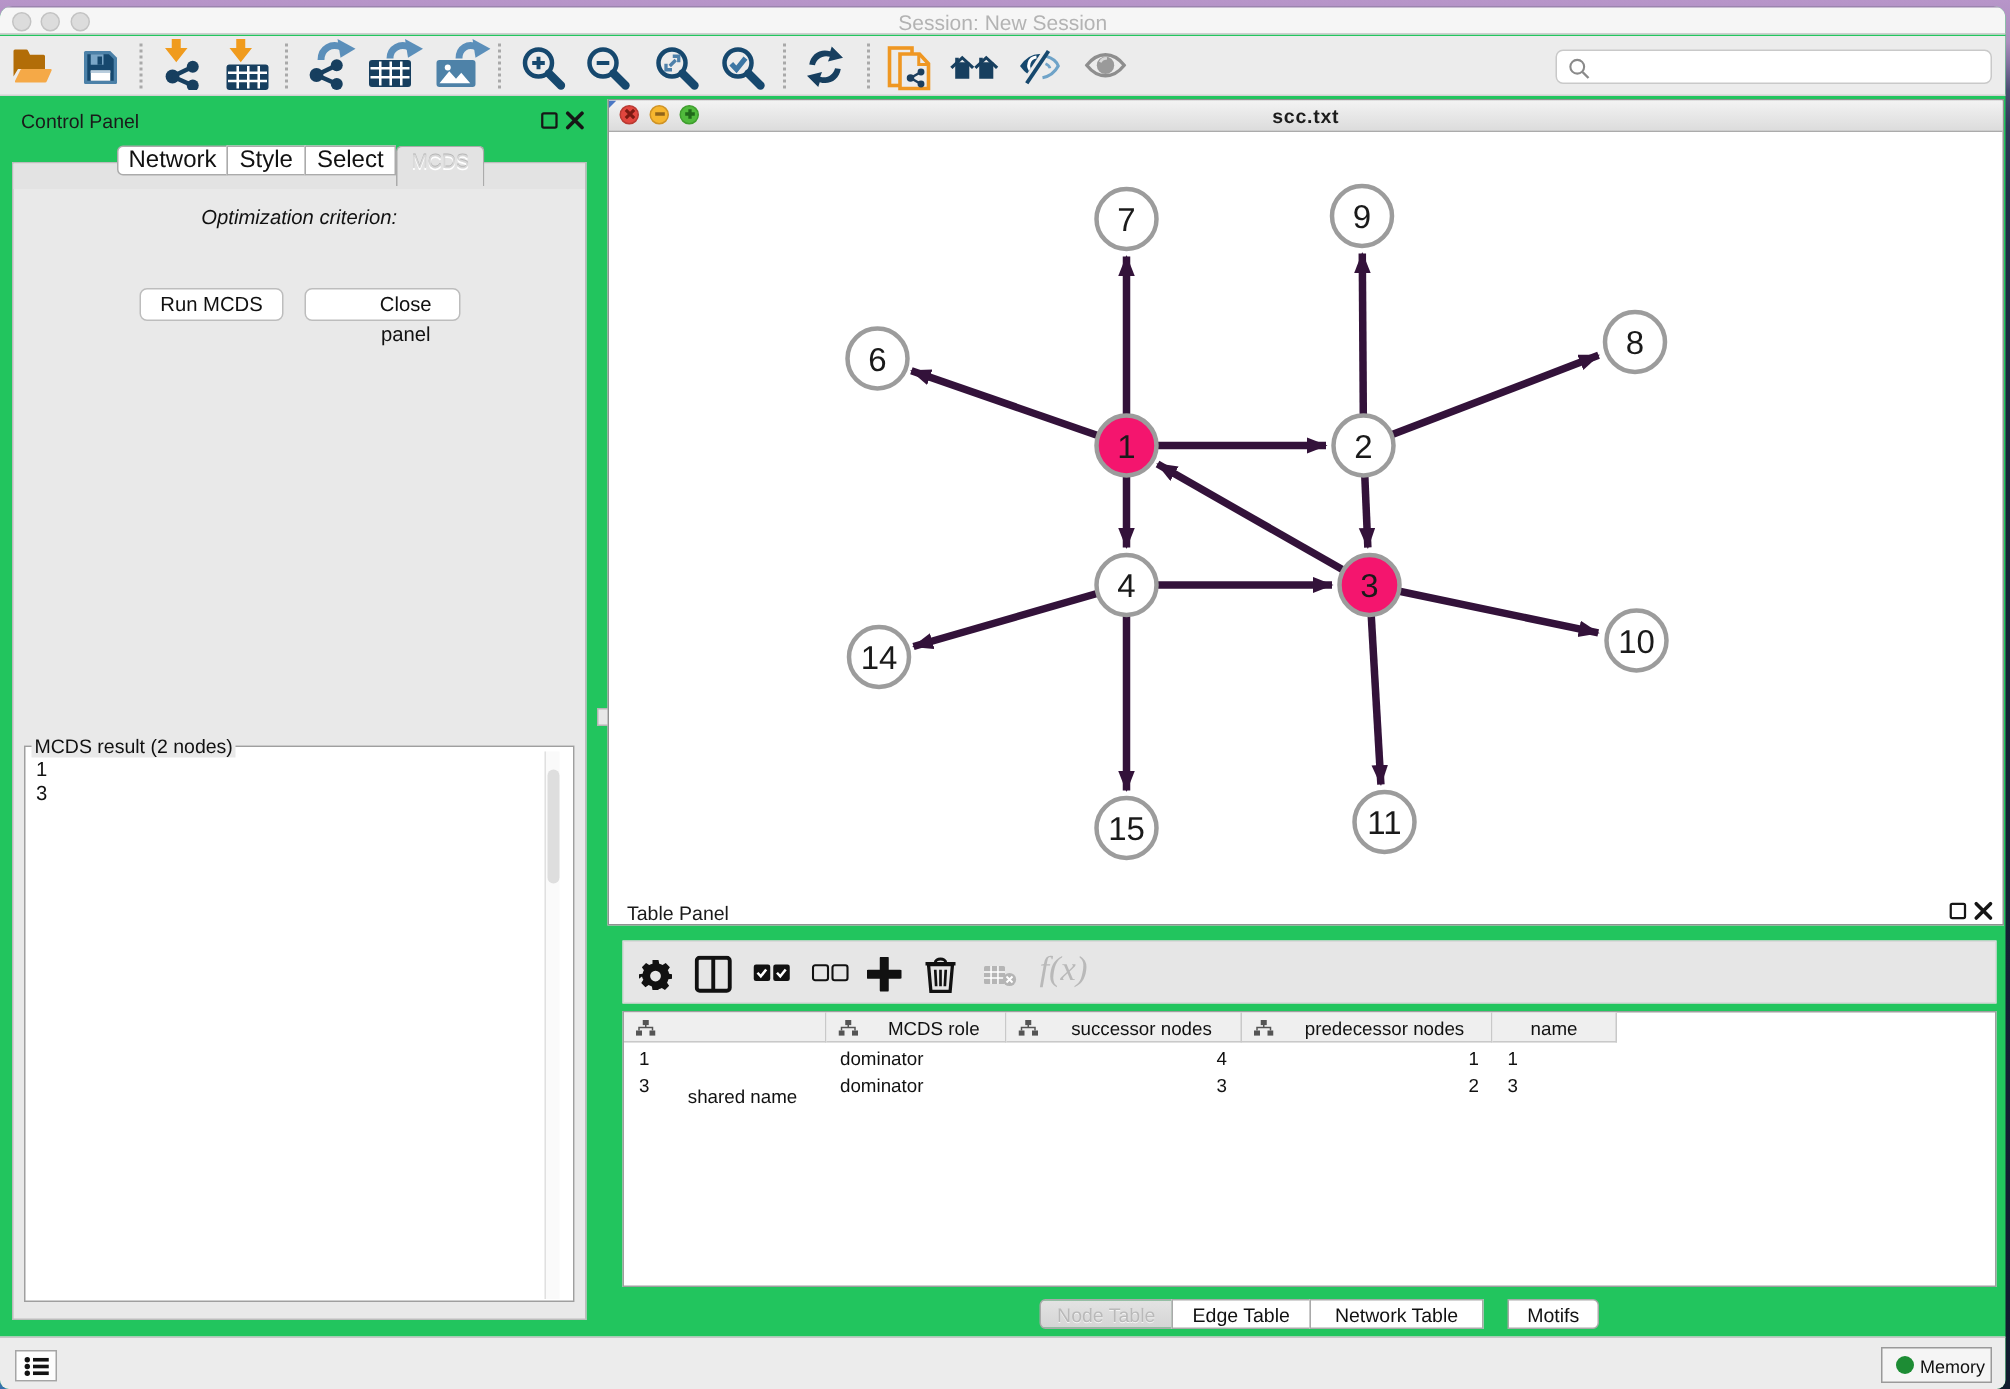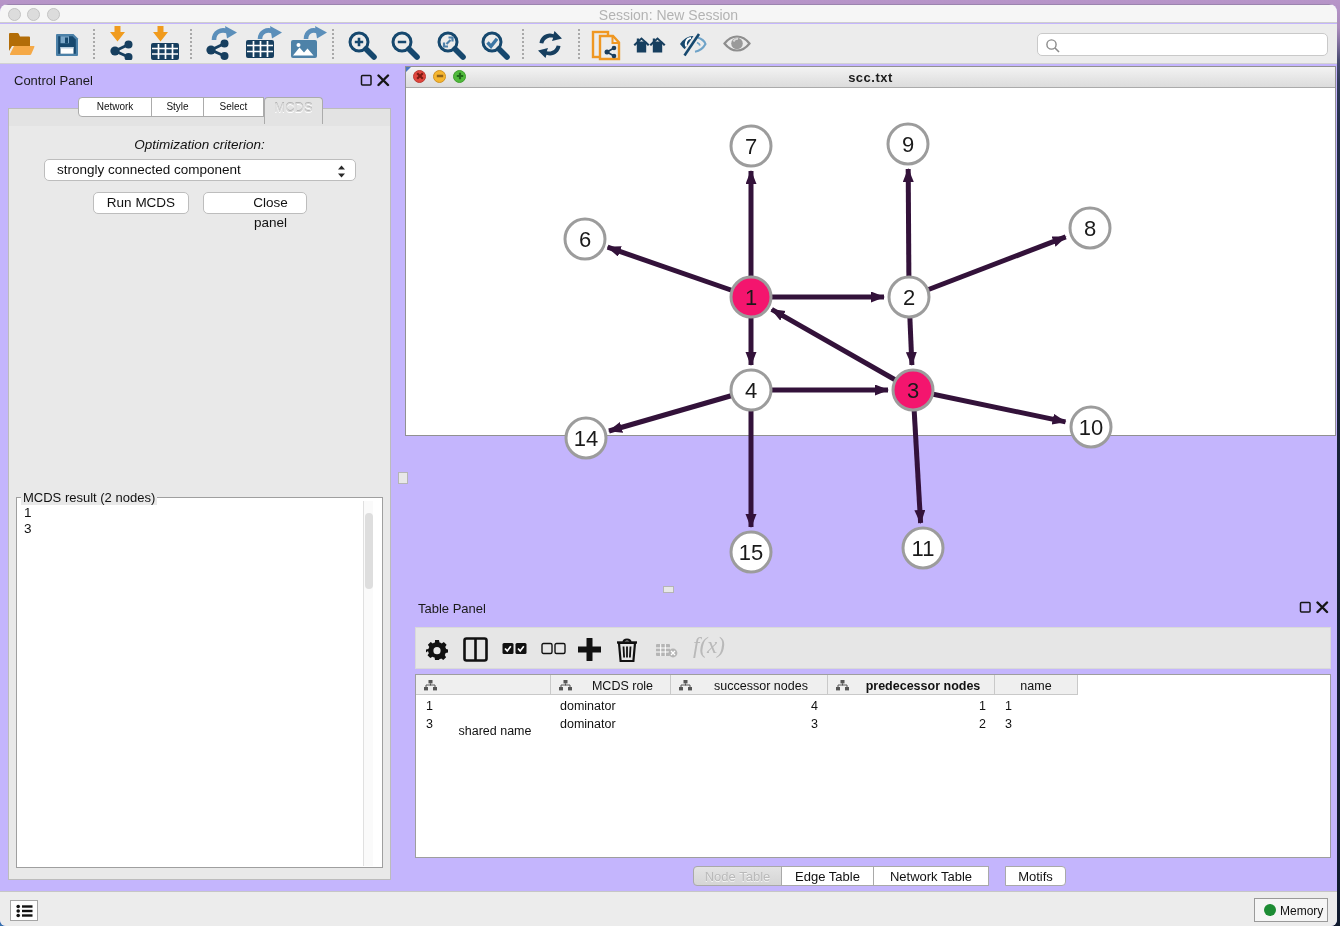--- a/index.html
+++ b/index.html
@@ -1,44 +1,44 @@
 <!DOCTYPE html>
 <html><head>
 <meta charset="utf-8">
 <style>
 * { margin:0; padding:0; box-sizing:border-box; }
 html,body { width:1340px; height:926px; overflow:hidden; }
 body { font-family:"Liberation Sans", sans-serif; background:linear-gradient(180deg,#b795c9 0%,#ab8dbc 3%,#8573a1 4.5%,#4a4c72 6.5%,#303a59 9%,#232e4a 14%,#1a2439 35%,#111b2e 100%); }
-#win { position:absolute; left:0; top:4px; width:1337px; height:922px; background:#c4b5fd; border-radius:8px 8px 6px 6px; overflow:hidden; }
+#win { position:absolute; left:0; top:4px; width:1337px; height:922px; background:#22c55e; border-radius:8px 8px 6px 6px; overflow:hidden; }
 .abs { position:absolute; }
 
 #titlebar { position:absolute; left:0; top:0; width:1337px; height:19px; background:#f6f6f6; border-bottom:1px solid #cecece; border-top:1px solid #9b84ae; }
 .tl { position:absolute; top:3px; width:13px; height:13px; border-radius:50%; background:#dcdcdc; border:1px solid #c3c3c3; }
 #title { position:absolute; top:2px; left:0; width:1337px; text-align:center; font-size:14px; color:#b3b3b3; }
 
 #toolbar { position:absolute; left:0; top:20px; width:1337px; height:40px; background:#ececec; border-bottom:1px solid #d2d2d2; }
 .sep { position:absolute; top:5px; height:30px; width:0; border-left:2px dotted #a9a9a9; }
 .tbi { position:absolute; top:4px; }
 #search { position:absolute; left:1037px; top:9px; width:291px; height:23px; background:#fff; border:1px solid #c9c9c9; border-radius:5px; }
 
 #cp-title { position:absolute; left:14px; top:69px; font-size:13px; color:#1a1a1a; }
 #cp-panel { position:absolute; left:8px; top:104px; width:383px; height:772px; background:#e9e9e9; border:1px solid #bcbcbc; }
 #cp-shade { position:absolute; left:9px; top:105px; width:381px; height:17px; background:#e3e3e3; }
-.tab { position:absolute; top:93px; height:20px; background:#fff; border:1px solid #ababab; font-size:10px; color:#111; text-align:center; line-height:18px; }
+.tab { position:absolute; top:93px; height:20px; background:#fff; border:1px solid #ababab; font-size:16px; color:#111; text-align:center; line-height:18px; }
 #tab-mcds { position:absolute; left:264px; top:93px; width:59px; height:27px; background:#e3e3e3; border:1px solid #ababab; border-bottom:none; border-radius:4px 4px 0 0; font-size:13px; color:#d7d7d7; text-shadow:0 1px 0 #fff, 0 -1px 0 #b5b5b5; text-align:center; line-height:20px; }
 #opt-label { position:absolute; left:9px; top:133px; width:381px; text-align:center; font-size:13.5px; color:#111;font-style:italic; }
 #dropdown { position:absolute; left:44px; top:155px; width:312px; height:22px; background:#fff; border:1px solid #bdbdbd; border-radius:5px; font-size:13.5px; color:#111; line-height:20px; padding-left:12px; }
 .btn { position:absolute; top:188px; height:22px; background:#fff; border:1px solid #bdbdbd; border-radius:5px; font-size:13.5px; color:#111; text-align:center; line-height:20px; }
 #fieldset { position:absolute; left:16px; top:493px; width:367px; height:371px; border:1px solid #9f9f9f; background:#fff; }
 #fs-legend { position:absolute; left:21px; top:486px; background:#e9e9e9; font-size:13px; color:#111; padding:0 2px; }
 #fs-text { position:absolute; left:24px; top:501px; font-size:13.5px; color:#111; line-height:16px; }
 #fs-scroll { position:absolute; right:9px; top:3px; width:10px; height:365px; background:#fafafa; border-left:1px solid #e0e0e0; }
 #fs-thumb { position:absolute; left:1px; top:12px; width:8px; height:76px; background:#dedede; border-radius:4px; }
 
-#net { position:absolute; left:405px; top:62px; width:931px; height:370px; background:#fff; border:1px solid #919191; }
+#net { position:absolute; left:405px; top:62px; width:931px; height:551px; background:#fff; border:1px solid #919191; }
 #net-title { position:absolute; left:0; top:0; width:929px; height:21px; background:linear-gradient(180deg,#f3f3f3,#dcdcdc); border-bottom:1px solid #ababab; }
 .mac { position:absolute; top:2.5px; width:13px; height:13px; border-radius:50%; }
 #net-name { position:absolute; left:0; top:3px; width:929px; text-align:center; font-size:13px; font-weight:bold; color:#1c1c1c; letter-spacing:0.5px; }
 
 #tp-title { position:absolute; left:418px; top:597px; font-size:13px; color:#1a1a1a; }
 #tp-toolbar { position:absolute; left:415px; top:623px; width:916px; height:42px; background:#e6e6e6; border:1px solid #d9d9d9; }
 #tbl { position:absolute; left:415px; top:670px; width:916px; height:184px; background:#fff; border:1px solid #9e9e9e; }
 .th { position:absolute; top:0; height:20px; background:#efefef; border-right:1px solid #c9c9c9; border-bottom:1px solid #c9c9c9; font-size:12.5px; color:#111; }
 .td { position:absolute; font-size:12.5px; color:#111; height:16px; line-height:16px; }
 .btab { position:absolute; top:862px; height:20px; background:#fff; border:1px solid #a9a9a9; font-size:13px; color:#111; text-align:center; line-height:19px; }
@@ -215,25 +215,20 @@
       <rect x="1.5" y="1.5" width="9.5" height="9.5" fill="none" stroke="#161616" stroke-width="1.5" rx="1"></rect>
       <path d="M18.5 1.5 L28 11 M28 1.5 L18.5 11" stroke="#161616" stroke-width="2.4" stroke-linecap="round"></path>
     </svg>
   <div id="cp-panel"></div>
   <div id="cp-shade"></div>
   <div class="tab" style="left:78px;width:74px;border-radius:4px 0 0 4px;">Network</div>
   <div class="tab" style="left:151px;width:53px;">Style</div>
   <div class="tab" style="left:203px;width:61px;">Select</div>
   <div id="tab-mcds">MCDS</div>
   <div id="opt-label">Optimization criterion:</div>
-  <div id="dropdown">strongly connected component
-    <svg class="abs" style="right:9px;top:5px;" width="9" height="13" viewBox="0 0 9 13">
-        <path d="M1 4.5 L4.5 0.5 L8 4.5 Z M1 8.5 L4.5 12.5 L8 8.5 Z" fill="#2a2a2a"></path>
-      </svg>
-  </div>
   <div class="btn" style="left:93px;width:96px;">Run MCDS</div>
   <div class="btn" style="left:203px;width:104px;padding-left:31px;">Close panel</div>
   <div id="fieldset">
     <div id="fs-scroll">
         <div id="fs-thumb"></div>
       </div>
   </div>
   <div id="fs-legend">MCDS result (2 nodes)</div>
   <div id="fs-text">1<br>3</div>
 
@@ -398,21 +393,21 @@
       </div>
     <div class="th" style="left:412px;width:167px;">
         <svg class="abs" style="left:8px;top:5px;" width="13" height="11" viewBox="0 0 13 11">
           <g fill="#555">
             <rect x="4.5" y="0" width="4" height="3.4"></rect>
             <rect x="0" y="7" width="4" height="3.4"></rect>
             <rect x="9" y="7" width="4" height="3.4"></rect>
             <path d="M6.5 3.4 v2 M2 7 v-2 h9 v2" stroke="#555" fill="none" stroke-width="1"></path>
           </g>
         </svg>
-        <div style="position:absolute;left:24px;right:0;top:3.5px;text-align:center;font-weight:bold;">predecessor nodes</div>
+        <div style="position:absolute;left:24px;right:0;top:3.5px;text-align:center;">predecessor nodes</div>
       </div>
     <div class="th" style="left:579px;width:83px;">
         <div style="position:absolute;left:0;right:0;top:3.5px;text-align:center;">name</div>
       </div>
     <div class="td" style="left:10px;top:23px;">1</div>
     <div class="td" style="left:144px;top:23px;">dominator</div>
     <div class="td" style="left:255px;top:23px;width:147px;text-align:right;">4</div>
     <div class="td" style="left:412px;top:23px;width:158px;text-align:right;">1</div>
     <div class="td" style="left:589px;top:23px;">1</div>
     <div class="td" style="left:10px;top:40.5px;">3</div>

